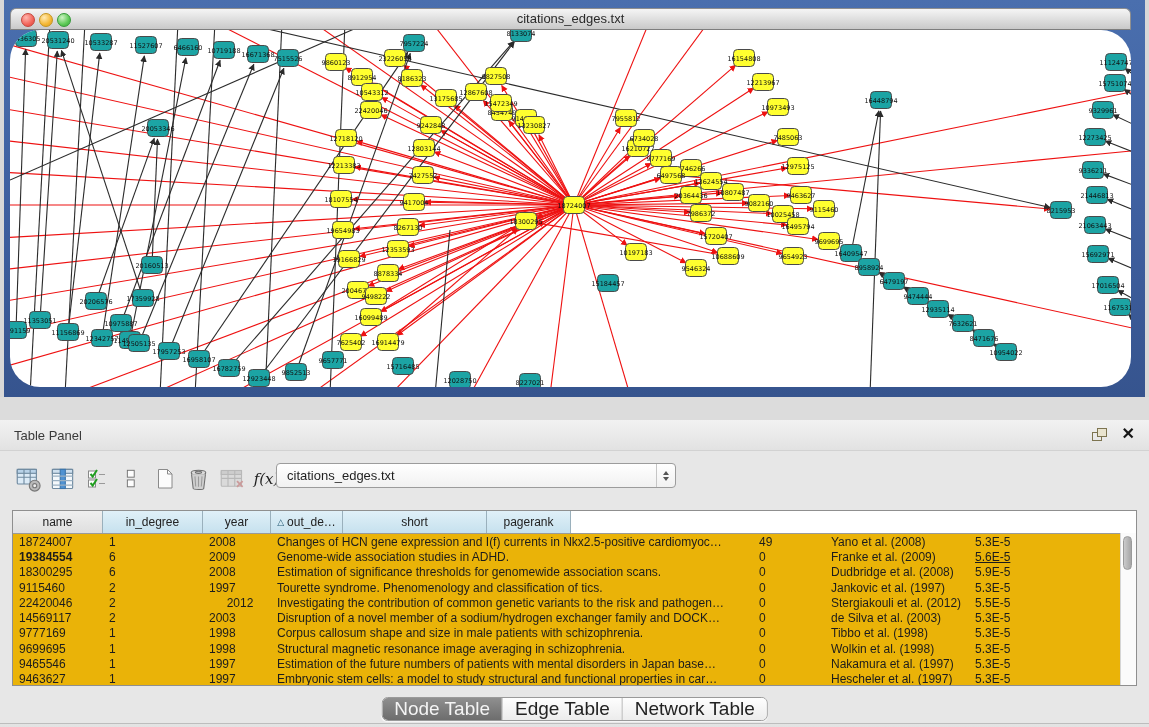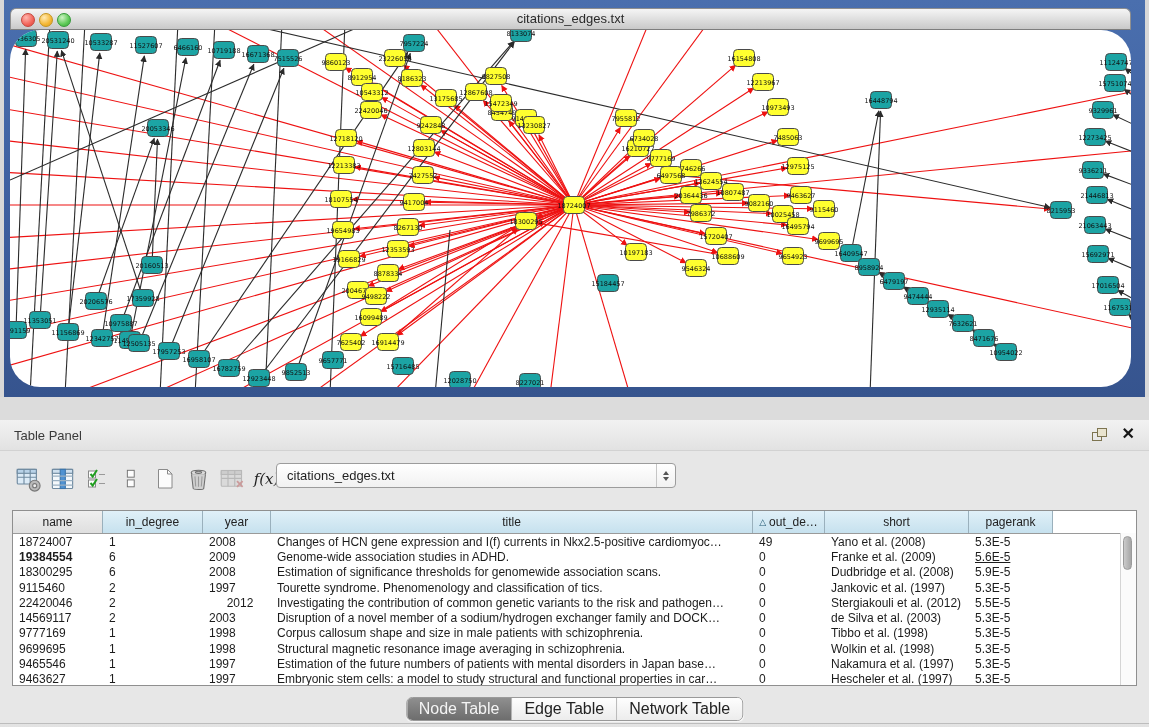--- a/index.html
+++ b/index.html
@@ -34,37 +34,37 @@
   .tbtn{width:29px;height:34px;display:flex;align-items:center;justify-content:center;}
   .fx{font-family:"DejaVu Serif",serif;font-style:italic;font-size:15px;color:#1e1e1e;}
   .combo{position:absolute;left:276px;top:13px;width:400px;height:25px;background:linear-gradient(#ffffff,#f1f1f1);
     border:1px solid #9c9c9c;border-radius:4px;box-sizing:border-box;}
   .combo-text{position:absolute;left:10px;top:4px;font-size:13px;color:#1f1f1f;}
   .combo-step{position:absolute;right:0;top:0;width:18px;height:100%;border-left:1px solid #c6c6c6;
     display:flex;flex-direction:column;align-items:center;justify-content:center;gap:2px;}
   .arr-up{width:0;height:0;border-left:3.5px solid transparent;border-right:3.5px solid transparent;border-bottom:4.5px solid #555;}
   .arr-dn{width:0;height:0;border-left:3.5px solid transparent;border-right:3.5px solid transparent;border-top:4.5px solid #555;}
 
-  .tableframe{position:absolute;left:12px;top:90px;width:1125px;height:176px;background:#ffffff;border:1px solid #8f8f8f;box-sizing:border-box;overflow:hidden;}
+  .tableframe{position:absolute;left:12px;top:90px;width:1125px;height:176px;background:#eab308;border:1px solid #8f8f8f;box-sizing:border-box;overflow:hidden;}
   .thead{display:flex;height:22px;border-bottom:1px solid #9a9a9a;background:#fff;}
   .th{box-sizing:border-box;border-right:1px solid #9ab0bc;background:linear-gradient(#e0f0f8,#c6e1ee);
     display:flex;align-items:center;justify-content:center;font-size:12px;color:#222;gap:3px;flex:none;}
   .th.key{background:linear-gradient(#efefef,#dfdfdf);}
   .th-fill{flex:1;background:#fff;border-right:none;}
   .sort-tri{font-size:9px;color:#245a74;}
   .tr{display:flex;height:15.3px;align-items:center;}
   .td{box-sizing:border-box;padding-left:6px;font-size:12px;color:#1c1c1c;white-space:nowrap;overflow:hidden;flex:none;}
   .vscroll{position:absolute;right:0;top:22px;bottom:0;width:15px;background:#fbfbfb;border-left:1px solid #d5d5d5;}
   .vthumb{position:absolute;left:2px;top:3px;width:9px;height:34px;border-radius:5px;
     background:linear-gradient(90deg,#cbcbcb,#a6a6a6);border:1px solid #9a9a9a;box-sizing:border-box;}
 
   .tabbar{position:absolute;left:0;top:270px;width:100%;height:33px;}
   .seg{position:absolute;left:50%;top:7px;transform:translateX(-50%);display:flex;height:22px;
     border:1px solid #9a9a9a;border-radius:6px;overflow:hidden;background:#fff;box-shadow:0 1px 1px rgba(255,255,255,.7);}
-  .seg-item{padding:0 12px;font-size:16px;line-height:22px;color:#222;background:linear-gradient(#fefefe,#ececec);border-right:1px solid #a8a8a8;}
+  .seg-item{padding:0 12px;font-size:19px;line-height:22px;color:#222;background:linear-gradient(#fefefe,#ececec);border-right:1px solid #a8a8a8;}
   .seg-item:last-child{border-right:none;}
   .seg-item.sel{background:linear-gradient(#8f8f8f,#6d6d6d);color:#f4f4f4;}
 
   .statusbar{position:absolute;left:0;top:303px;width:100%;height:27px;background:linear-gradient(#e4e4e4,#d1d1d1);border-top:1px solid #bdbdbd;box-sizing:border-box;}
   .mem{position:absolute;right:42px;top:7px;font-size:11px;color:#333;}
   .memdot{position:absolute;right:16px;top:5px;width:14px;height:14px;border-radius:50%;
     background:radial-gradient(circle at 35% 30%,#a4e8a0,#3dbb3d 65%,#2a9c2a);border:1px solid #2f8a2f;box-sizing:border-box;}
 </style>
 </head>
 <body>
@@ -748,23 +748,20 @@
       <div class="thead" id="thead">
           <div class="th key" style="width: 90px;">
             <span>name</span>
           </div>
           <div class="th" style="width: 100px;">
             <span>in_degree</span>
           </div>
           <div class="th" style="width: 68px;">
             <span>year</span>
           </div>
-          <div class="th" style="width: 482px;">
-            <span>title</span>
-          </div>
           <div class="th" style="width: 72px;">
             <span class="sort-tri">△</span>
             <span>out_de…</span>
           </div>
           <div class="th" style="width: 144px;">
             <span>short</span>
           </div>
           <div class="th" style="width: 84px;">
             <span>pagerank</span>
           </div>

